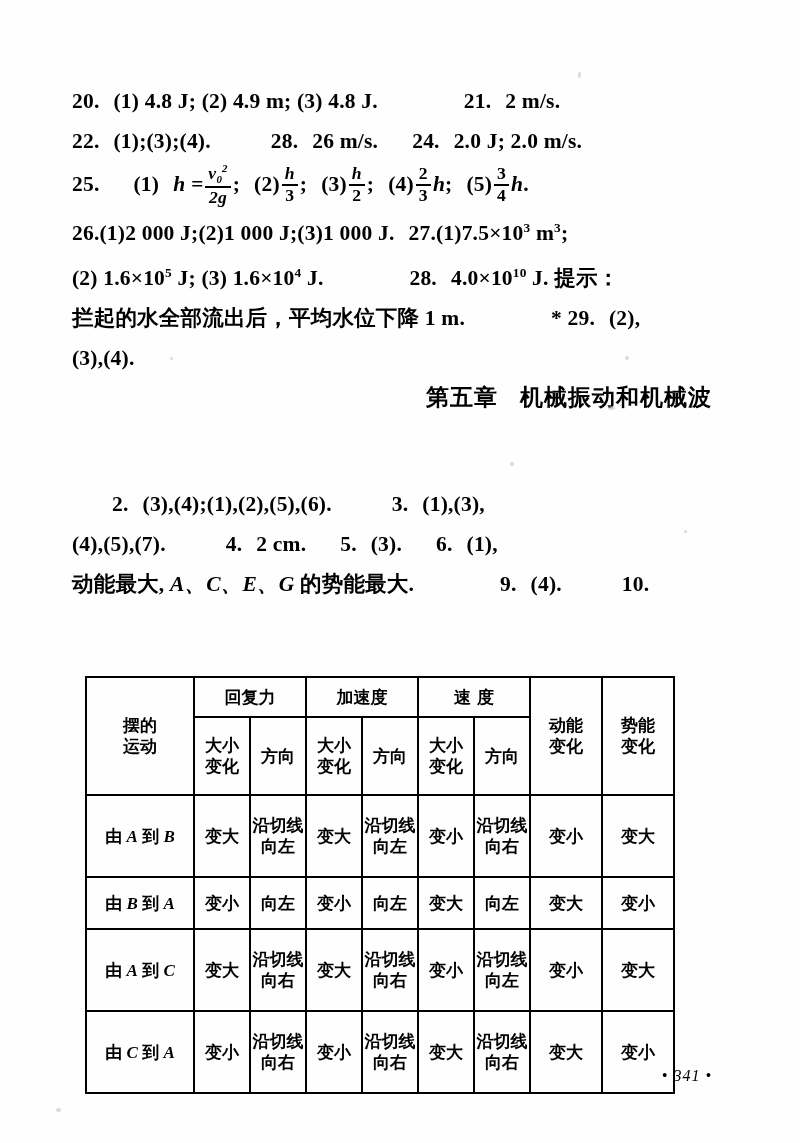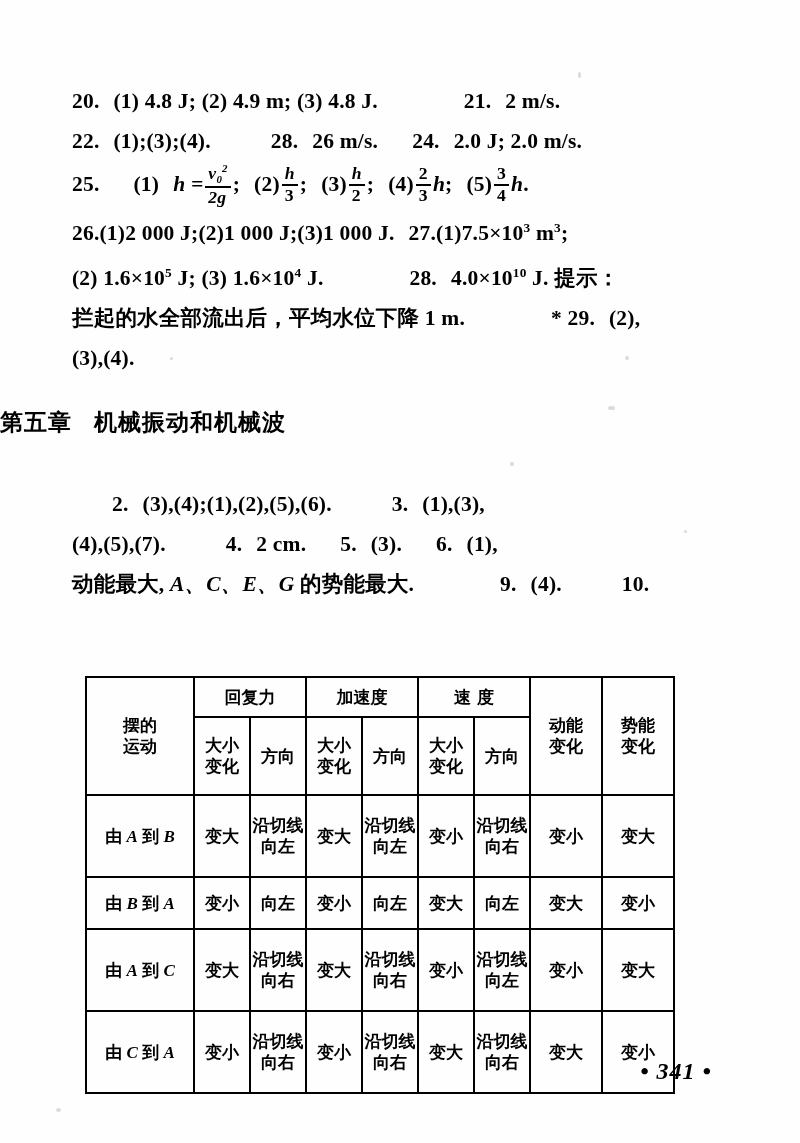--- a/index.html
+++ b/index.html
@@ -50,45 +50,45 @@
     font-size: .62em;
     font-weight: bold;
   }
   sup { vertical-align: super; }
   sub { vertical-align: sub; }
 
   
   .frac {
     display: inline-flex;
     flex-direction: column;
-    align-items: flex-start;
+    align-items: center;
     vertical-align: middle;
     line-height: 1;
     font-size: .82em;
     margin: 0 2px;
     position: relative;
     top: -1px;
   }
   .frac .num {
     padding: 0 3px 1px 3px;
     border-bottom: 2px solid #000;
     font-weight: bold;
   }
   .frac .den {
     padding: 1px 3px 0 3px;
     font-weight: bold;
   }
 
   
   .chapter-heading {
     position: absolute;
-    top: 407px;
+    top: 382px;
     left: 0;
     width: 712px;
-    text-align: left;
+    text-align: right;
     font-size: 23px;
     font-weight: bold;
     letter-spacing: 1px;
     font-family: "DejaVu Sans", "Liberation Sans", sans-serif;
   }
   .chapter-heading .ch-gap { display:inline-block; width: 22px; }
 
   
   .answers2 {
     position: absolute;
@@ -133,22 +133,22 @@
   .r-short td { height: 46px; margin-top: 44px; }
   .hdr-top td { height: 34px; }
   .hdr-sub td { height: 72px; }
   .two-line { display:block; }
 
   
   .pagenum {
     position: absolute;
     right: 88px;
     bottom: 58px;
-    font-size: 24px;
-    font-weight: bold;
+    font-size: 16px;
+    font-weight: normal;
     font-style: italic;
     font-family: "Liberation Serif", "DejaVu Serif", serif;
     letter-spacing: 1px;
     margin-top: 24px;
   }
 
   
   .speck {
     position: absolute;
     background: #bdbdbd;

